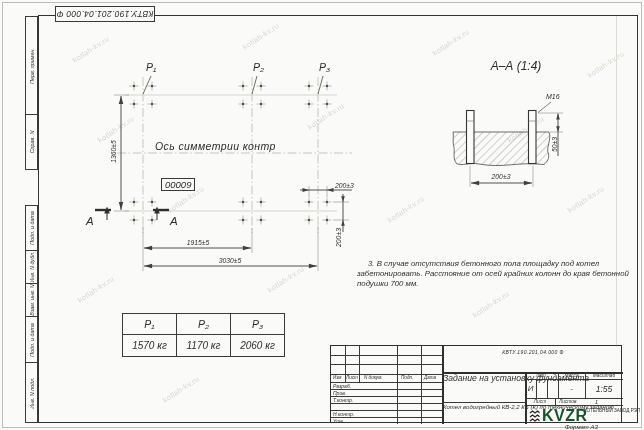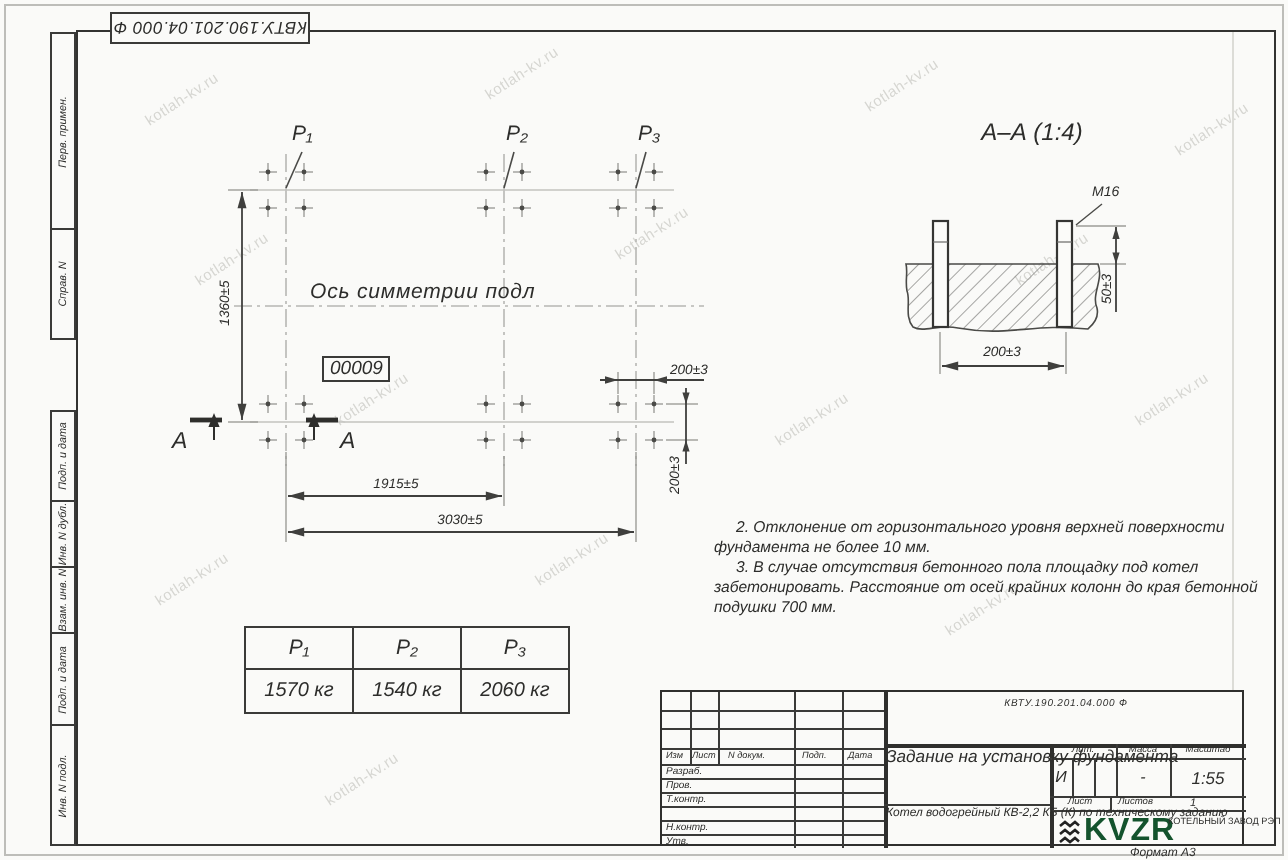--- a/index.html
+++ b/index.html
@@ -212,21 +212,21 @@
     <g fill="#3f3f3d">
       <polygon points="558,113.5 556.2,119.5 559.8,119.5"></polygon>
       <polygon points="558,132 556.2,126.2 559.8,126.2"></polygon>
     </g>
     <line x1="551" y1="102" x2="538" y2="112.5" stroke="#4a4a47" stroke-width="0.7"></line>
   </svg>
 
   <span class="lbl" style="left:146px;top:61px;font-size:10.5px">P₁</span>
   <span class="lbl" style="left:253px;top:61px;font-size:10.5px">P₂</span>
   <span class="lbl" style="left:319px;top:61px;font-size:10.5px">P₃</span>
-  <span class="lbl" style="left:155px;top:140px;font-size:10.5px;letter-spacing:.4px">Ось симметрии подл</span>
+  <span class="lbl" style="left:155px;top:140px;font-size:10.5px;letter-spacing:.4px">Ось симметрии контр</span>
   <span class="lbl level-box" style="left:161px;top:178px">00009</span>
   <span class="lbl" style="left:86px;top:215px;font-size:11.5px">А</span>
   <span class="lbl" style="left:170px;top:215px;font-size:11.5px">А</span>
   <span class="lbl ctr rot" style="left:92px;top:148px;width:42px;font-size:6.8px">1360±5</span>
   <span class="lbl ctr" style="left:172px;top:239px;width:52px;font-size:6.8px">1915±5</span>
   <span class="lbl ctr" style="left:204px;top:257px;width:52px;font-size:6.8px">3030±5</span>
   <span class="lbl" style="left:335px;top:182px;font-size:6.8px">200±3</span>
   <span class="lbl ctr rot" style="left:317px;top:234px;width:42px;font-size:6.8px">200±3</span>
 
   <span class="lbl ctr" style="left:478px;top:59px;width:76px;font-size:12px">А–А (1:4)</span>
@@ -236,28 +236,27 @@
 
   <table class="load-table">
     <tbody>
         <tr>
       <th>P₁</th>
       <th>P₂</th>
       <th>P₃</th>
     </tr>
     <tr>
       <td>1570 кг</td>
-      <td>1540 кг</td>
+      <td>1170 кг</td>
       <td>2060 кг</td>
     </tr>
   </tbody>
     </table>
 
   <div class="notes">
-    <p>2. Отклонение от горизонтального уровня верхней поверхности фундамента не более 10 мм.</p>
     <p>3. В случае отсутствия бетонного пола площадку под котел забетонировать. Расстояние от осей крайних колонн до края бетонной подушки 700 мм.</p>
   </div>
 
   <div class="tb">
 
     <div class="vl thick" style="left:111px;top:0;height:78px"></div>
     <div class="vl thick" style="left:194px;top:26px;height:52px"></div>
     <div class="hl thick" style="left:111px;top:26px;width:181px"></div>
     <div class="vl" style="left:14px;top:0;height:36px"></div>
     <div class="vl" style="left:28px;top:0;height:36px"></div>

